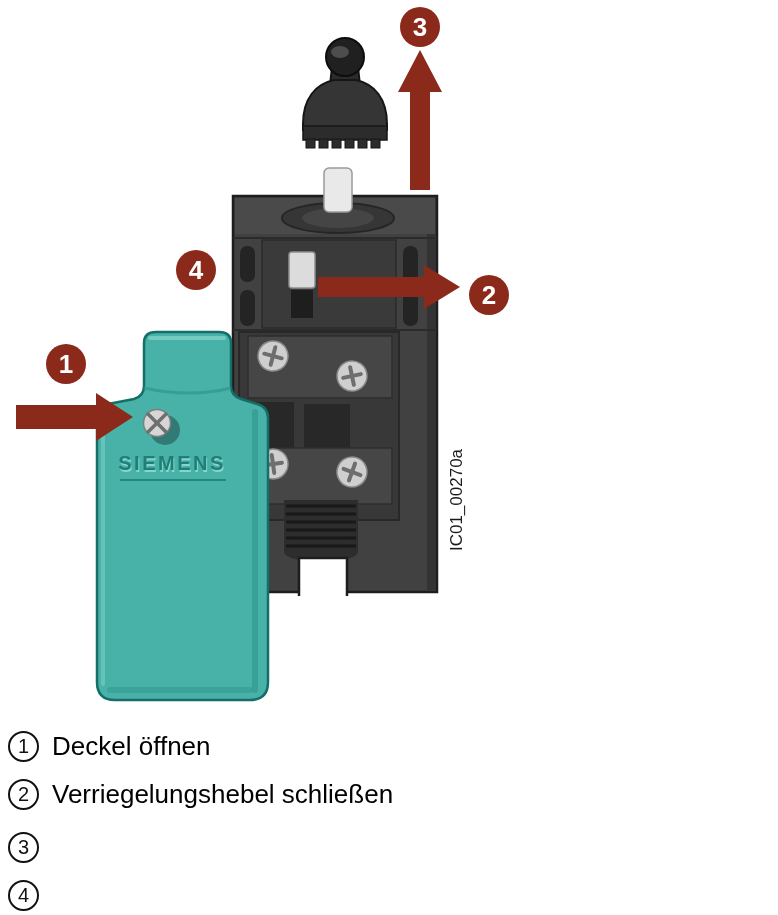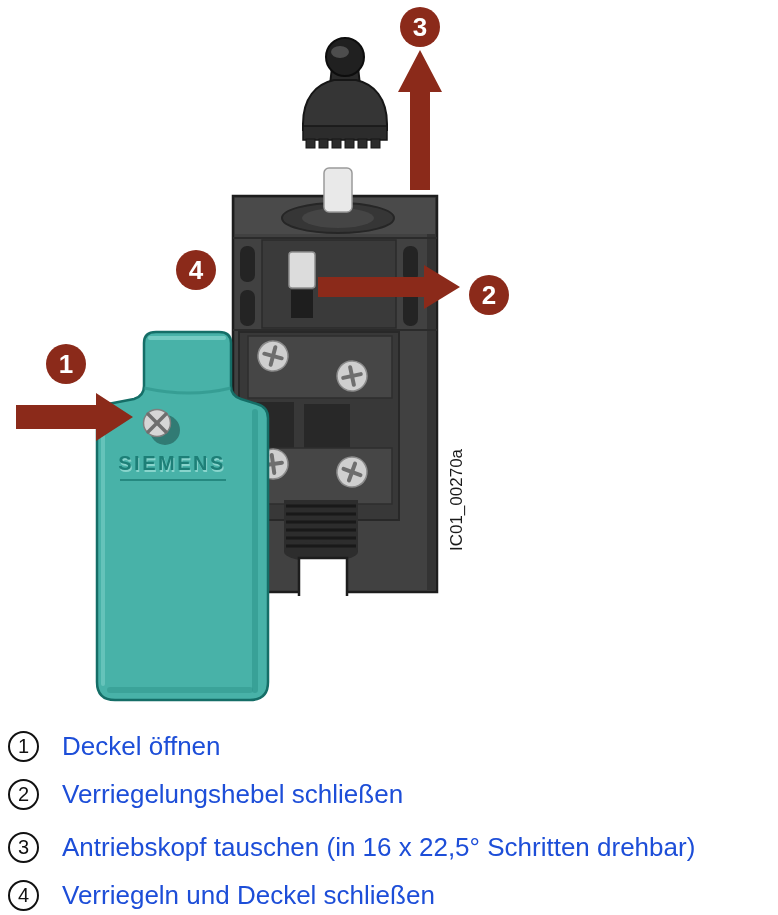--- a/index.html
+++ b/index.html
@@ -42,23 +42,23 @@
     border: 2.5px solid #111;
     border-radius: 50%;
     display: inline-flex;
     align-items: center;
     justify-content: center;
     font-size: 20px;
     color: #111;
     box-sizing: border-box;
   }
   .legend-text {
-    margin-left: 23px;
+    margin-left: 13px;
     font-size: 26px;
-    color: #1d4ed8;
+    color: #000000;
     white-space: nowrap;
   }
 </style>
 </head>
 <body>
 
 <div class="stage">
 
   <svg class="figure-svg" width="778" height="722" viewBox="0 0 778 722">
 
@@ -199,21 +199,19 @@
     <div class="legend-row">
       <span class="legend-num">1</span>
       <span class="legend-text">Deckel öffnen</span>
     </div>
     <div class="legend-row">
       <span class="legend-num">2</span>
       <span class="legend-text">Verriegelungshebel schließen</span>
     </div>
     <div class="legend-row extra-gap">
       <span class="legend-num">3</span>
-      <span class="legend-text">Antriebskopf tauschen (in 16 x 22,5° Schritten drehbar)</span>
     </div>
     <div class="legend-row">
       <span class="legend-num">4</span>
-      <span class="legend-text">Verriegeln und Deckel schließen</span>
     </div>
   </div>
 
 </div>
 
 </body></html>

